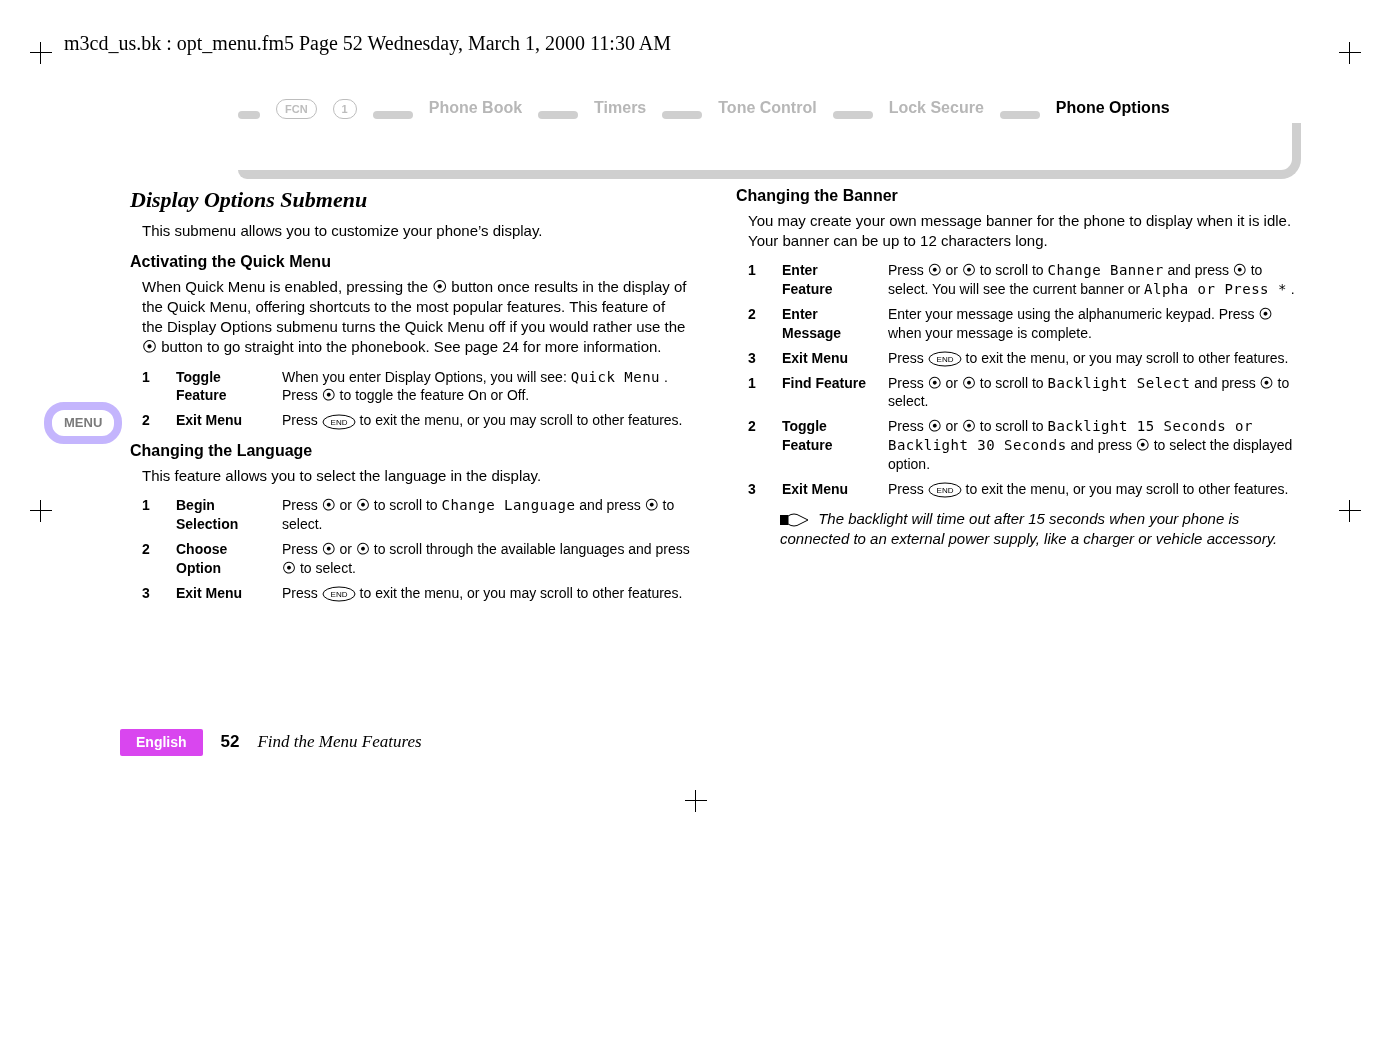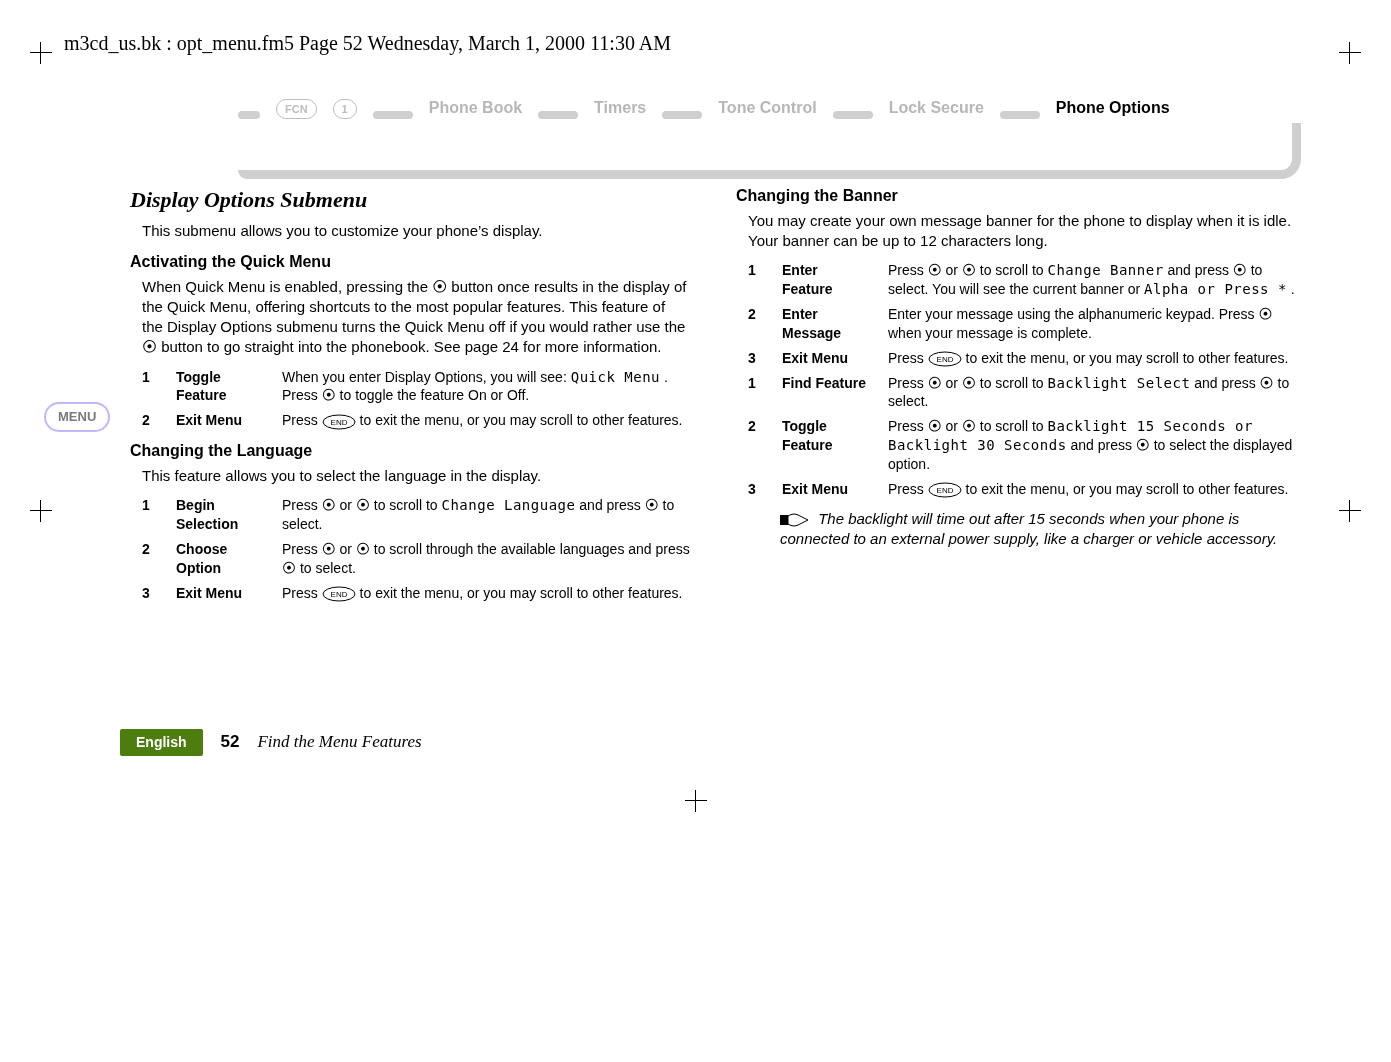--- a/index.html
+++ b/index.html
@@ -27,26 +27,26 @@
   .cols{display:flex;gap:46px;padding-left:72px;}
   .col{width:560px;}
   h2.sub{font-family:"Times New Roman",Times,serif;font-weight:700;font-style:italic;font-size:22px;margin:4px 0 6px;}
   .body{font-size:15px;margin:4px 0 10px 12px;}
   h3.sec{font-size:16px;font-weight:700;margin:10px 0 4px;}
   .steps{margin-left:12px;}
   .step{display:flex;gap:16px;margin:6px 0;}
   .step .n{width:18px;font-weight:700;flex:none;}
   .step .label{width:90px;font-weight:700;flex:none;}
   .step .desc{flex:1;}
-  .menu-badge{position:absolute;left:44px;top:402px;border:2px solid #c4b5fd;border-radius:20px;padding:4px 12px;font-weight:700;color:#7a7a7a;font-size:13px;}
+  .menu-badge{position:absolute;left:44px;top:402px;border:8px solid #c4b5fd;border-radius:20px;padding:4px 12px;font-weight:700;color:#7a7a7a;font-size:13px;}
   .note-icon{display:inline-block;vertical-align:middle;margin-right:6px;}
   .note{font-style:italic;margin:10px 0 0 44px;font-size:15px;}
   
   .page-footer{position:absolute;left:120px;bottom:74px;display:flex;align-items:center;gap:18px;}
-  .lang-tag{background:#4d7c0f;color:#fff;font-weight:700;font-size:14px;padding:4px 16px;border-radius:2px;}
+  .lang-tag{background:#d946ef;color:#fff;font-weight:700;font-size:14px;padding:4px 16px;border-radius:2px;}
   .pgnum{font-weight:700;font-size:17px;}
   .ftitle{font-style:italic;font-family:"Times New Roman",Times,serif;font-size:17px;}
   svg.btn{vertical-align:middle;}
   .mono{font-family:"Menlo","Consolas",monospace;letter-spacing:0.5px;}
 </style>
 </head>
 <body>
 
 <div class="page">
 

